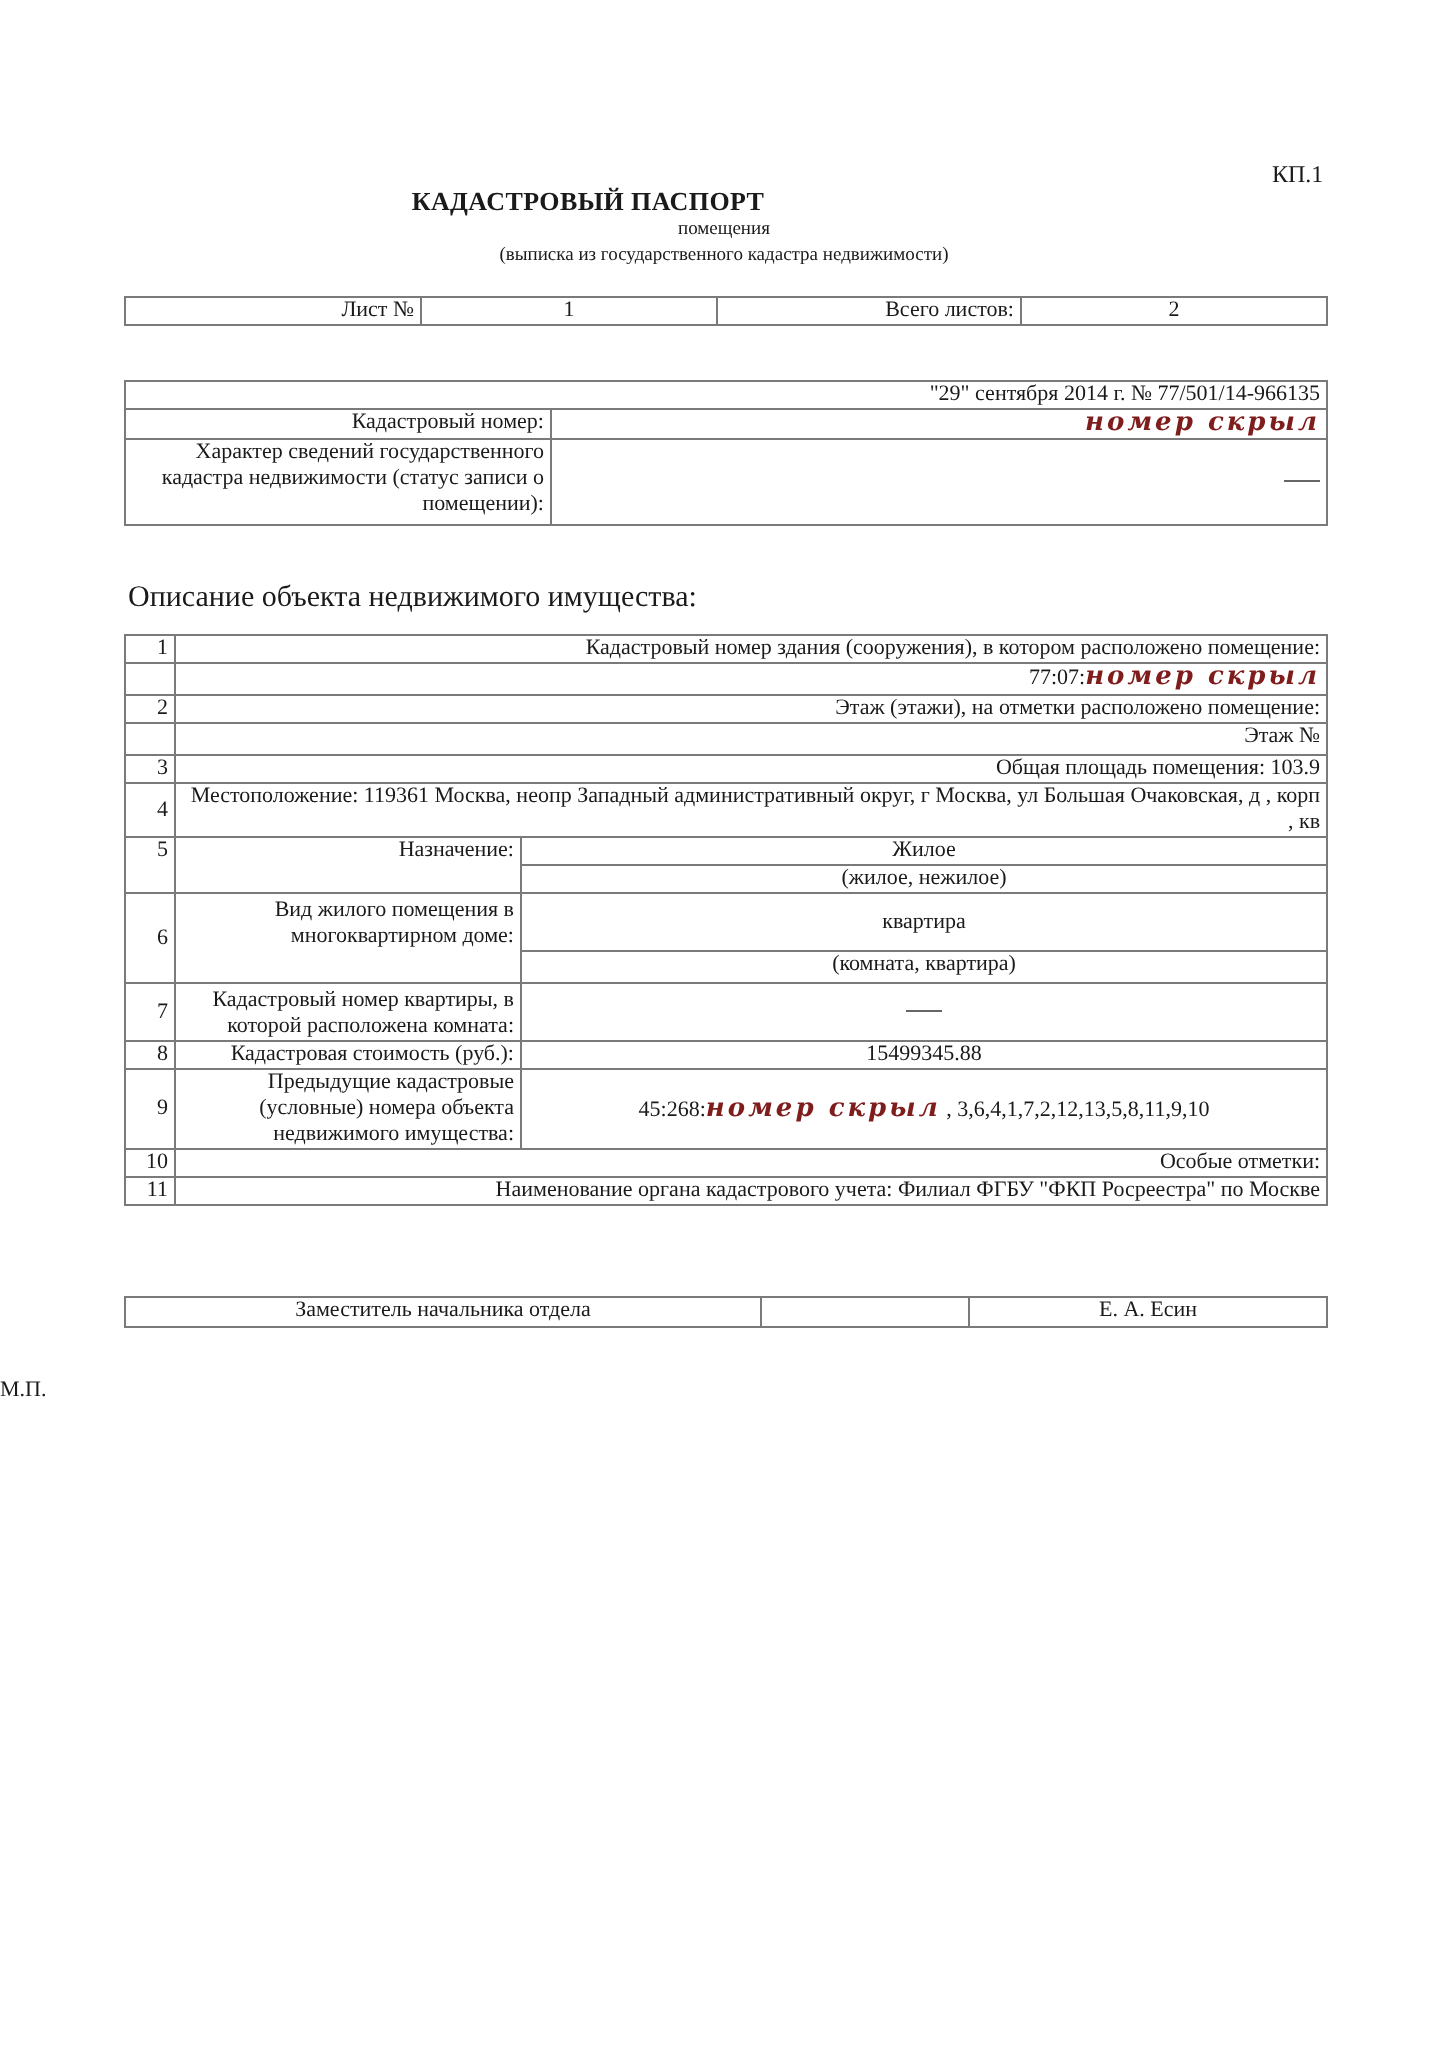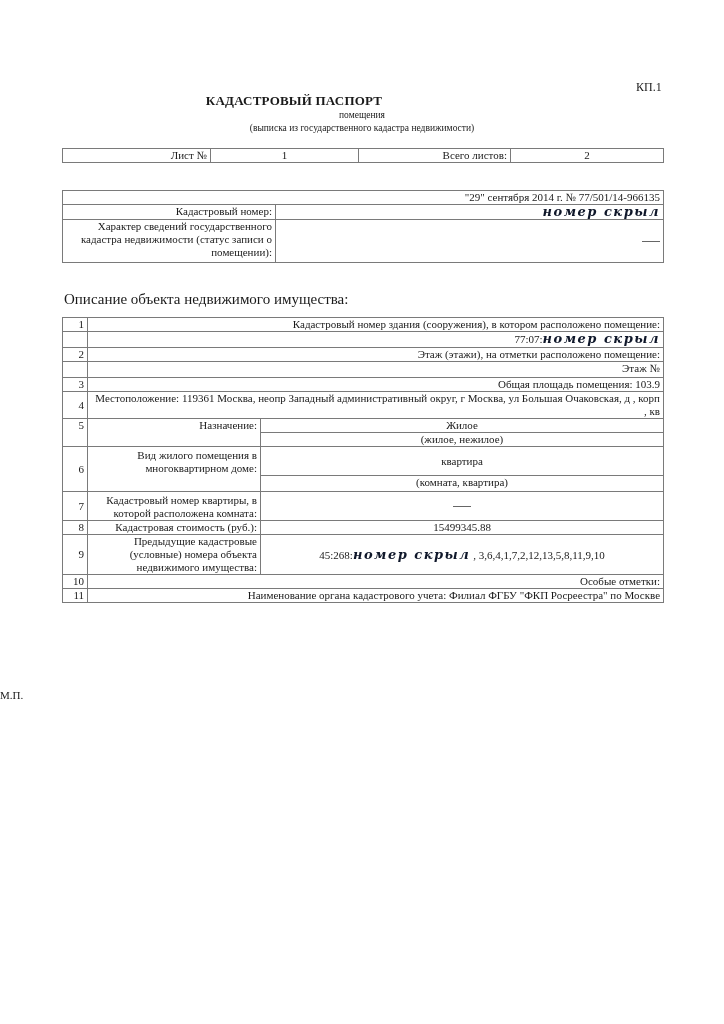--- a/index.html
+++ b/index.html
@@ -8,21 +8,21 @@
   .abs { position: absolute; }
   .form-code { left: 636px; top: 80px; font-size: 12px; }
   .title { left: 0; width: 588px; top: 93px; text-align: center; font-weight: bold; font-size: 13px; letter-spacing: 0.2px; }
   .subtitle { left: 0; width: 724px; top: 110px; text-align: center; font-size: 9.5px; }
   .subtitle2 { left: 0; width: 724px; top: 123px; text-align: center; font-size: 9.5px; }
   table { border-collapse: collapse; position: absolute; table-layout: fixed; }
   td { border: 1px solid #7a7a7a; padding: 0 3px; vertical-align: top; line-height: 13px; font-size: 11px; white-space: nowrap; overflow: hidden; text-align: right; }
   .c { text-align: center; }
   .vm { vertical-align: middle; }
   .wrap { white-space: normal; }
-  .redacted { color: #0f172a; font-weight: bold; font-style: italic; font-size: 13px; letter-spacing: 1.5px; font-family: "DejaVu Serif", serif; margin-top: 42px; }
+  .redacted { color: #7f1d1d; font-weight: bold; font-style: italic; font-size: 13px; letter-spacing: 1.5px; font-family: "DejaVu Serif", serif; margin-top: 42px; }
   .t-sheets { left: 62px; top: 148px; width: 601px; }
   .t-sheets td { height: 13px; }
   .t-header { left: 62px; top: 190px; width: 601px; }
   .t-desc-label { left: 64px; top: 291px; font-size: 15px; }
   .t-main { left: 62px; top: 317px; width: 601px; }
   .t-sign { left: 62px; top: 648px; width: 601px; }
   .t-sign td { font-size: 11px; }
   .t-sign .small td, .t-sign td.small { font-size: 8.5px; }
   .mp { left: 0; width: 724px; top: 689px; text-align: left; font-size: 11px; }
   .dash { display: inline-block; width: 18px; border-top: 1px solid #666; vertical-align: middle; }
@@ -147,16 +147,21 @@
 </tbody>
   </table>
 
 <table class="t-sign">
   <colgroup>
       <col style="width:318px">
       <col style="width:104px">
       <col style="width:179px">
     </colgroup>
   <tbody>
+      <tr>
+    <td class="c" style="height:14px">Заместитель начальника отдела</td>
+    <td class="c"></td>
+    <td class="c">Е. А. Есин</td>
+  </tr>
 </tbody>
   </table>
 
 <div class="abs mp">М.П.</div>
 
 </body></html>

